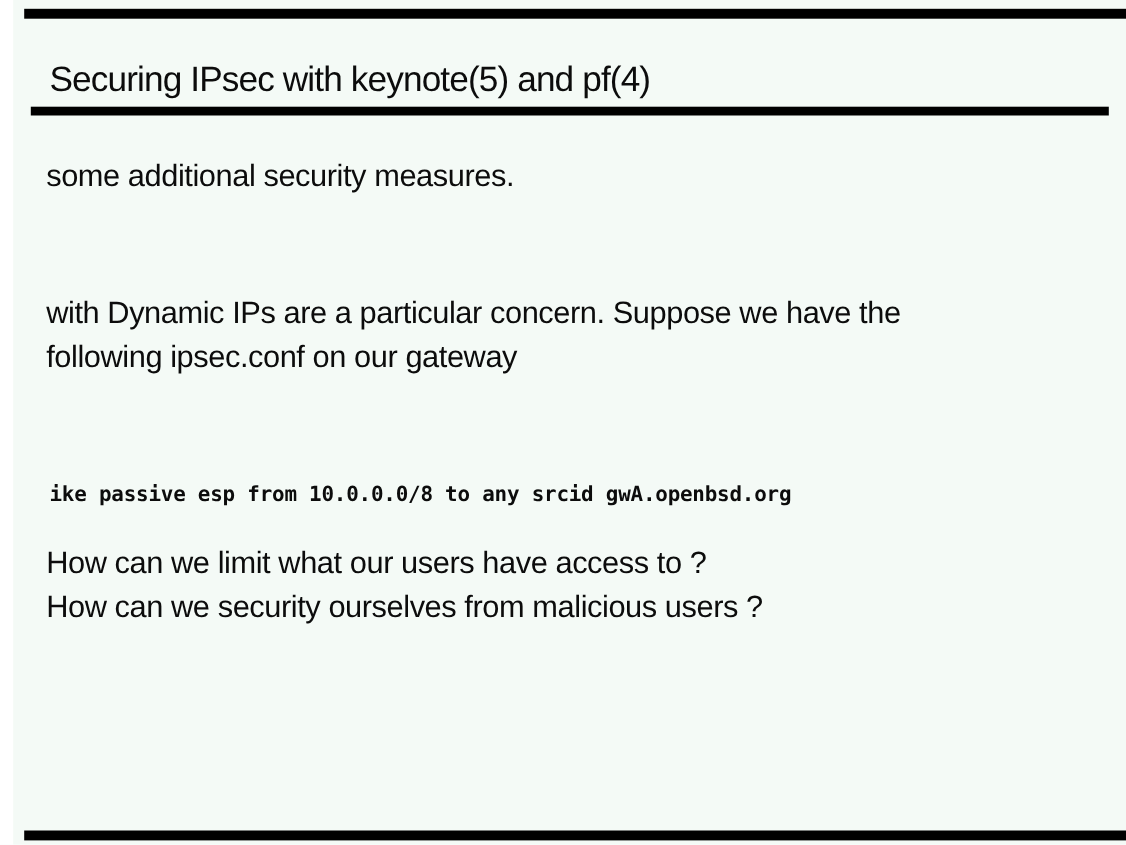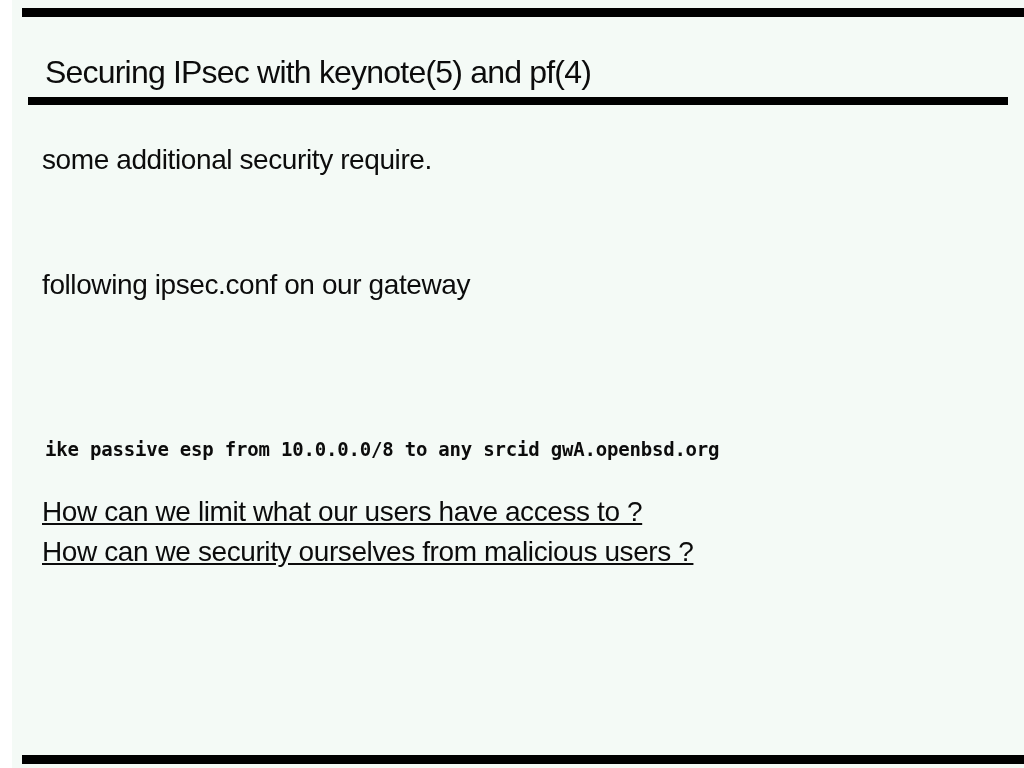--- a/index.html
+++ b/index.html
@@ -41,21 +41,21 @@
     position: absolute;
     left: 30px;
     width: 960px;
     font-size: 28px;
     line-height: 40px;
     letter-spacing: -0.4px;
     color: #0c0c0c;
   }
   .para-1 { top: 140px; }
   .para-2 { top: 265px; }
-  .questions { top: 492px; text-decoration: underline; }
+  .questions { top: 492px; }
   .text-line { white-space: nowrap; }
   .code-line {
     position: absolute;
     left: 33px; top: 436px;
     font-family: "DejaVu Sans Mono", "Liberation Mono", monospace;
     font-size: 19px;
     line-height: 26px;
     letter-spacing: -0.2px;
     color: #0c0c0c;
     white-space: nowrap;
@@ -67,24 +67,25 @@
 
 <div class="slide">
 
   <div class="bar bar-top"></div>
 
   <div class="title">Securing IPsec with keynote(5) and pf(4)</div>
 
   <div class="title-rule"></div>
 
   <div class="para para-1">
-    <div class="text-line">some additional security require.</div>
+    <div class="text-line">some additional security measures.</div>
   </div>
 
   <div class="para para-2">
+    <div class="text-line">with Dynamic IPs are a particular concern. Suppose we have the</div>
     <div class="text-line">following ipsec.conf on our gateway</div>
   </div>
 
   <div class="code-line">ike passive esp from 10.0.0.0/8 to any srcid gwA.openbsd.org</div>
 
   <div class="para questions">
     <div class="text-line">How can we limit what our users have access to ?</div>
     <div class="text-line">How can we security ourselves from malicious users ?</div>
   </div>
 

